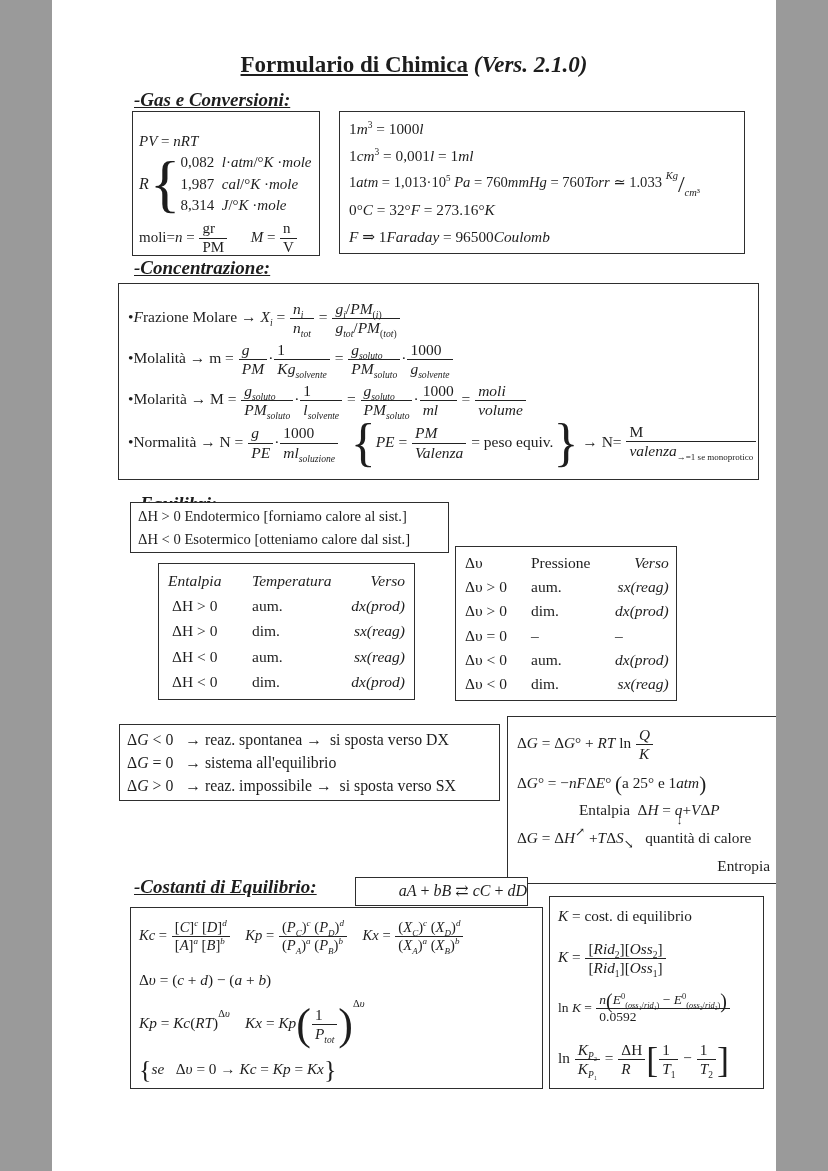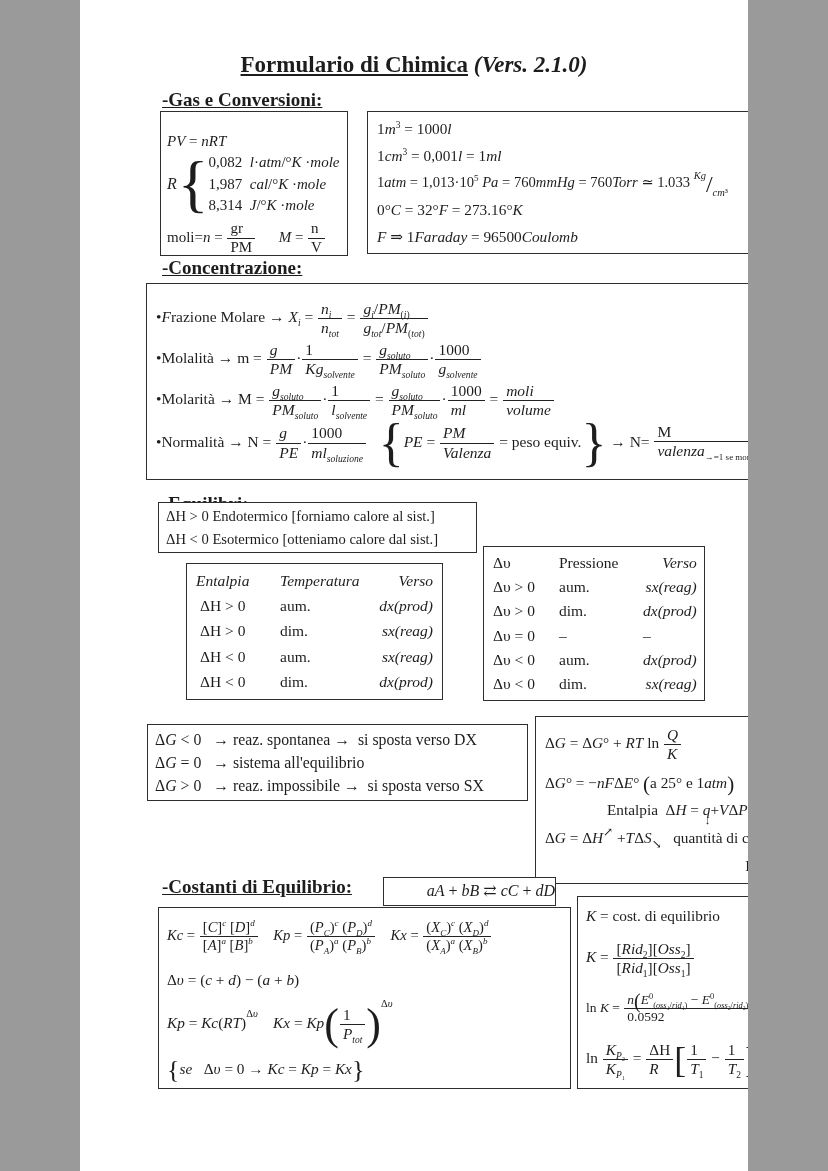--- a/index.html
+++ b/index.html
@@ -1,20 +1,20 @@
 <!DOCTYPE html>
 <html><head>
 <meta charset="utf-8">
 <style>
   *{margin:0;padding:0;box-sizing:border-box}
   html,body{background:#9a9a9a}
-  .page{position:relative;width:668px;height:1171px;margin:0 auto;background:#ffffff;
+  .page{position:relative;width:724px;height:1171px;margin:0 auto;background:#ffffff;
         font-family:"Liberation Serif","DejaVu Serif",serif;color:#1d1d1d;overflow:hidden}
   .box{position:absolute;border:1.4px solid #2e2e2e;background:#fff;white-space:nowrap}
-  .hd{position:absolute;font-weight:bold;text-decoration:underline;font-size:19px;white-space:nowrap}
+  .hd{position:absolute;font-weight:bold;font-style:italic;text-decoration:underline;font-size:19px;white-space:nowrap}
   .title{position:absolute;top:52px;left:0;width:100%;text-align:center;font-size:23px;font-weight:bold;white-space:nowrap}
   .title .tmain{text-decoration:underline}
   .title .tver{font-style:italic}
   i{font-style:italic}
   sub,sup{font-size:62%;line-height:0}
   .fm{line-height:1.25}
   .fr{display:inline-block;vertical-align:middle;text-align:left;line-height:1.18;margin:1px 1px}
   .fr .n{display:block;padding:0 3px}
   .fr .d{display:block;border-top:1.2px solid #222;padding:0 3px}
   .flexcol{display:flex;flex-direction:column;justify-content:space-around}

